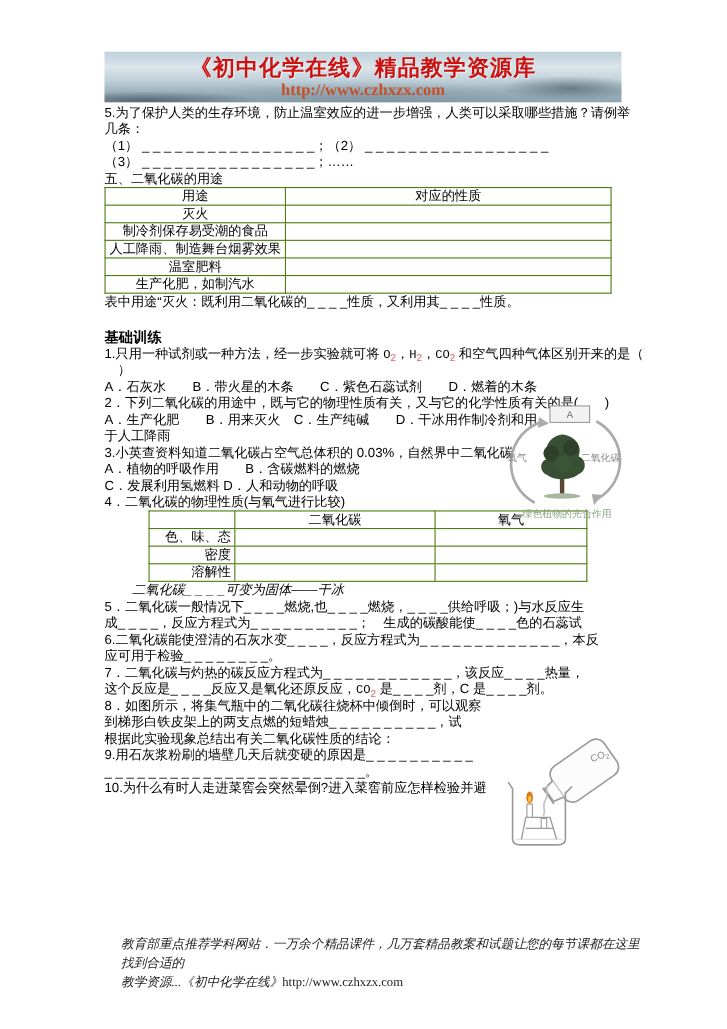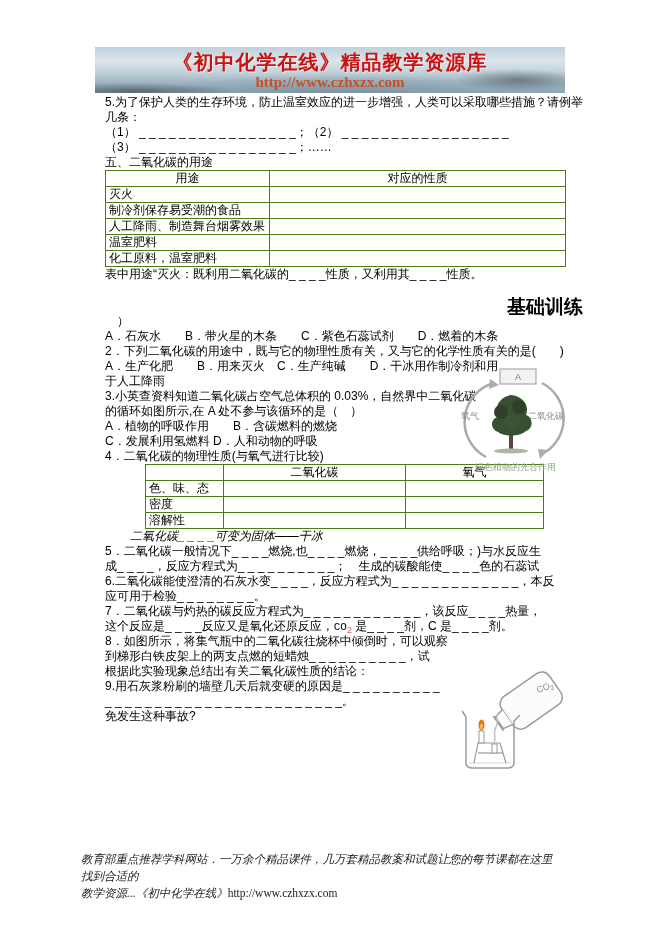--- a/index.html
+++ b/index.html
@@ -13,43 +13,43 @@
       radial-gradient(ellipse 150px 12px at 8% 96%, rgba(48,60,68,.6), transparent 70%),
       radial-gradient(ellipse 230px 26px at 52% 100%, rgba(108,128,140,.5), transparent 75%),
       linear-gradient(180deg,#bdd0da 0%,#dbe5ea 30%,#c2d2da 55%,#9db3bf 78%,#8ea6b3 100%);}
   .banner-title{margin-top:3px;text-align:center;font-family:"Liberation Serif","DejaVu Serif",serif;
     font-weight:bold;font-size:20px;line-height:24px;color:#cc1111;letter-spacing:1px;
     text-shadow:1px 1px 0 rgba(255,255,255,.55);}
   .banner-url{text-align:center;font-family:"Liberation Serif","DejaVu Serif",serif;
     font-weight:bold;font-size:15px;line-height:16px;color:#c75028;}
 
   
-  .content{position:absolute;left:105px;top:95px;width:478px;font-size:12px;line-height:15px;}
+  .content{position:absolute;left:95px;top:95px;width:478px;font-size:12px;line-height:15px;}
   .ln{height:15px;white-space:pre;overflow:visible;}
   .sub-red{color:#e06060;font-size:9px;vertical-align:sub;line-height:0;}
   .mono{font-family:"Liberation Mono","DejaVu Sans Mono",monospace;font-size:11px;}
 
   table{border-collapse:collapse;table-layout:fixed;}
   td,th{border:1px solid #4d7c0f;font-size:12px;font-weight:normal;height:13px;padding:0 3px;overflow:hidden;white-space:nowrap;}
   .t-uses{width:460px;}
   .t-uses th{text-align:center;}
-  .t-uses td{text-align:left;}
+  .t-uses td{text-align:center;}
   .t-phys{width:398px;margin-left:40px;}
   .t-phys th{text-align:center;}
-  .t-phys td.rowlabel{text-align:left;font-family:Liberation Serif, serif;}
-
-  .training-title{margin-top:17px;height:15px;text-align:right;font-weight:bold;font-size:19px;}
+  .t-phys td.rowlabel{text-align:right;font-family:Liberation Serif, serif;}
+
+  .training-title{margin-top:17px;height:15px;text-align:left;font-weight:bold;font-size:13px;}
   .indent25{padding-left:25px;font-style:italic;}
 
   
   .cycle-wrap{position:absolute;left:456px;top:367px;width:110px;height:110px;}
   .pour-wrap{position:absolute;left:450px;top:655px;width:118px;height:122px;}
 
   
-  .footer{position:absolute;left:81px;top:851px;width:480px;
+  .footer{position:absolute;left:110px;top:851px;width:480px;
     font-family:"Liberation Serif","DejaVu Serif",serif;font-style:italic;
     font-size:11.5px;line-height:17px;color:#1a1a1a;}
   .footer .url{font-style:normal;font-family:"Liberation Serif","DejaVu Serif",serif;}
 </style>
 </head>
 <body>
 
 <div class="page">
 
   <div class="banner">
@@ -85,39 +85,39 @@
           </tr>
       <tr>
             <td>人工降雨、制造舞台烟雾效果</td>
             <td></td>
           </tr>
       <tr>
             <td>温室肥料</td>
             <td></td>
           </tr>
       <tr>
-            <td>化工原料，温室肥料</td>
+            <td>生产化肥，如制汽水</td>
             <td></td>
           </tr>
     </tbody>
       </table>
 
     <div class="ln">表中用途“灭火：既利用二氧化碳的_ _ _ _性质，又利用其_ _ _ _性质。</div>
 
     <div class="training-title">基础训练</div>
 
+    <div class="ln"><span>1.只用一种试剂或一种方法，经一步实验就可将 </span><span class="mono">O</span><sub class="sub-red">2</sub><span>，</span><span class="mono">H</span><sub class="sub-red">2</sub><span>，</span><span class="mono">CO</span><sub class="sub-red">2</sub><span> 和空气四种气体区别开来的是（</span></div>
     <div class="ln">　）</div>
     <div class="ln">A．石灰水　　B．带火星的木条　　C．紫色石蕊试剂　　D．燃着的木条</div>
 
     <div class="ln">2．下列二氧化碳的用途中，既与它的物理性质有关，又与它的化学性质有关的是(　　)</div>
     <div class="ln">A．生产化肥　　B．用来灭火　C．生产纯碱　　D．干冰用作制冷剂和用</div>
     <div class="ln">于人工降雨</div>
 
     <div class="ln">3.小英查资料知道二氧化碳占空气总体积的 0.03%，自然界中二氧化碳</div>
-    <div class="ln">的循环如图所示,在 A 处不参与该循环的是（　）</div>
     <div class="ln">A．植物的呼吸作用　　B．含碳燃料的燃烧</div>
     <div class="ln">C．发展利用氢燃料 D．人和动物的呼吸</div>
 
     <div class="ln">4．二氧化碳的物理性质(与氧气进行比较)</div>
 
     <table class="t-phys">
       <colgroup>
           <col style="width:78px">
           <col style="width:182px">
           <col style="width:138px">
@@ -157,21 +157,21 @@
     <div class="ln">7．二氧化碳与灼热的碳反应方程式为_ _ _ _ _ _ _ _ _ _ _ _，该反应_ _ _ _热量，</div>
     <div class="ln"><span>这个反应是_ _ _ _反应又是氧化还原反应，</span><span class="mono">CO</span><sub class="sub-red">2</sub><span> 是_ _ _ _剂，C 是_ _ _ _剂。</span></div>
 
     <div class="ln">8．如图所示，将集气瓶中的二氧化碳往烧杯中倾倒时，可以观察</div>
     <div class="ln">到梯形白铁皮架上的两支点燃的短蜡烛_ _ _ _ _ _ _ _ _ _，试</div>
     <div class="ln">根据此实验现象总结出有关二氧化碳性质的结论：</div>
 
     <div class="ln">9.用石灰浆粉刷的墙壁几天后就变硬的原因是_ _ _ _ _ _ _ _ _ _</div>
     <div class="ln">_ _ _ _ _ _ _ _ _ _ _ _ _ _ _ _ _ _ _ _ _ _ _ _。</div>
 
-    <div class="ln">免发生这种事故?</div>
+    <div class="ln">10.为什么有时人走进菜窖会突然晕倒?进入菜窖前应怎样检验并避</div>
   </div>
 
   <div class="cycle-wrap">
     <svg width="110" height="110" viewBox="0 0 110 110">
       <rect x="44" y="2" width="36" height="15" fill="#f2f2f2" stroke="#999" stroke-width="1"></rect>
       <text x="62" y="13" font-size="9" fill="#777" text-anchor="middle">A</text>
       <path d="M 30 90 A 40 40 0 0 1 38 16" fill="none" stroke="#ababab" stroke-width="2.5"></path>
       <polygon points="34,12 43,18 33,22" fill="#ababab"></polygon>
       <path d="M 86 16 A 40 40 0 0 1 88 86" fill="none" stroke="#ababab" stroke-width="2.5"></path>
       <polygon points="92,83 84,92 82,82" fill="#ababab"></polygon>

